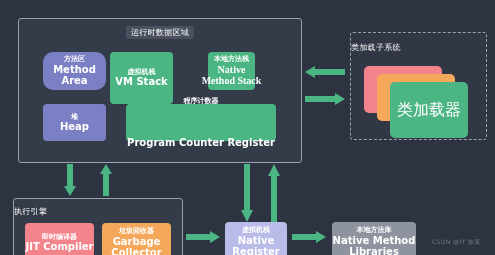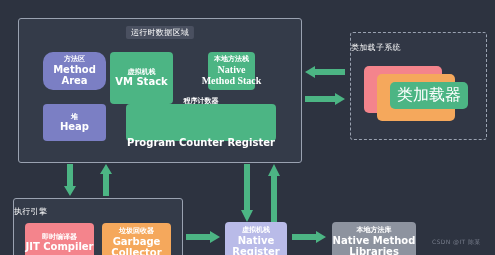--- a/index.html
+++ b/index.html
@@ -141,21 +141,21 @@
     <svg width="40" height="12" viewBox="0 0 40 12">
       <polygon points="40,6 30,0 30,3 0,3 0,9 30,9 30,12" fill="#4cb584"></polygon>
     </svg>
   </div>
 
   <div class="region dashed" style="left:350px; top:32px; width:135px; height:106px;">
     <div class="region-title" style="top:9px;">类加载子系统</div>
 
     <div class="stack-card pink" style="left:13px; top:33px; width:78px; height:47px;"></div>
     <div class="stack-card orange" style="left:26px; top:41px; width:78px; height:47px;"></div>
-    <div class="stack-card green" style="left:39px; top:49px; width:78px; height:27px; display:flex; align-items:center; justify-content:center;">
+    <div class="stack-card green" style="left:39px; top:49px; width:78px; height:56px; display:flex; align-items:center; justify-content:center;">
       <span class="cn">类加载器</span>
     </div>
   </div>
 
   <div class="arrow" style="left:64px; top:164px;">
     <svg width="12" height="32" viewBox="0 0 12 32">
       <polygon points="6,32 0,22 3,22 3,0 9,0 9,22 12,22" fill="#4cb584"></polygon>
     </svg>
   </div>
   <div class="arrow" style="left:100px; top:164px;">

